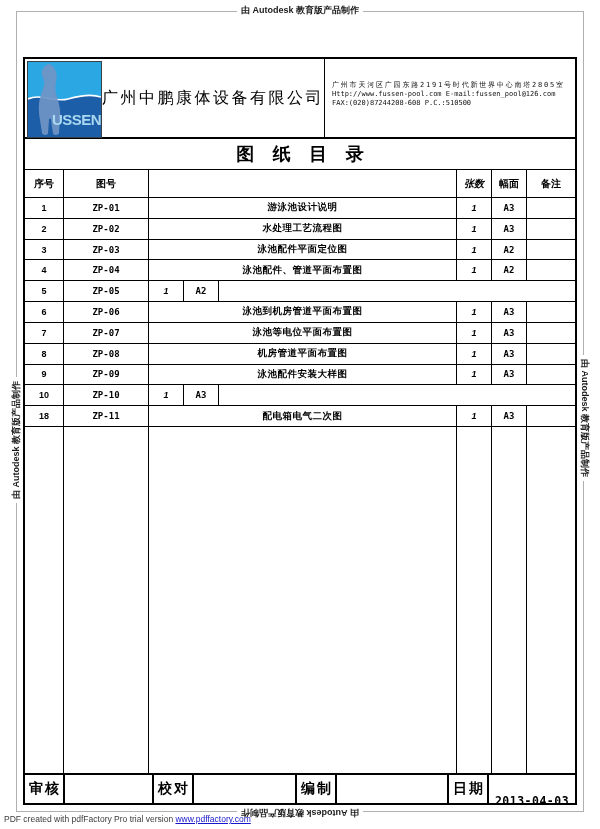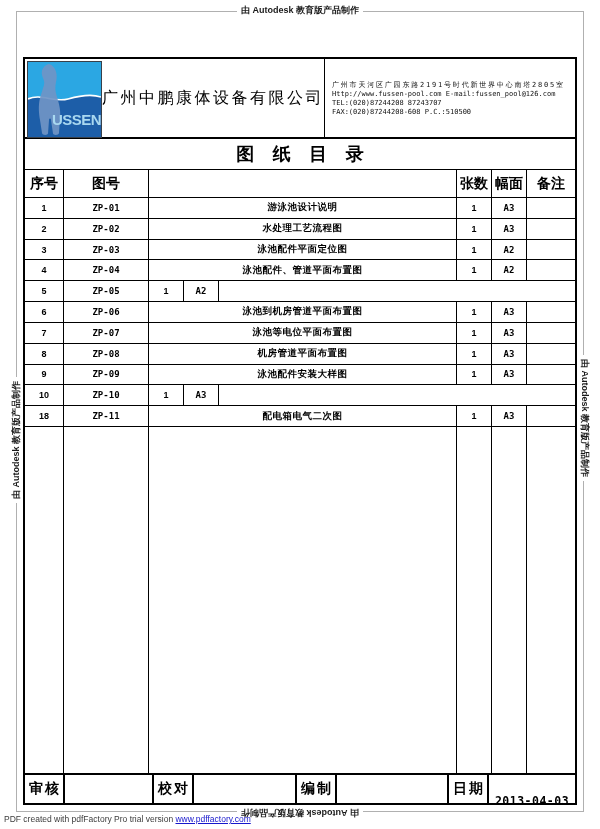--- a/index.html
+++ b/index.html
@@ -36,24 +36,24 @@
   .contact .addr{letter-spacing:1.8px;font-size:7px;}
 
   
   .band-title{height:31px;box-sizing:border-box;border-bottom:1px solid #000;
               display:flex;align-items:center;justify-content:center;
               font-family:"Liberation Serif",serif;font-size:18px;font-weight:700;
               letter-spacing:7px;padding-left:7px;}
 
   
   .thead{height:28px;box-sizing:border-box;border-bottom:1px solid #000;display:flex;
-         font-size:14px;font-weight:700;}
+         font-size:10px;font-weight:700;}
   .cell{box-sizing:border-box;border-right:1px solid #000;display:flex;align-items:center;
         justify-content:center;height:100%;overflow:hidden;}
-  .c0{width:39px;}.c1{width:85px;}.c2{width:308px;text-align:right;}.c3{width:35px;}.c4{width:35px;}
+  .c0{width:39px;}.c1{width:85px;}.c2{width:308px;text-align:right;}.c3{width:35px;font-style:italic;}.c4{width:35px;}
   .c5{flex:1;border-right:none;}
   .tbody{height:229px;display:flex;flex-direction:column;}
   .trow{flex:1;display:flex;box-sizing:border-box;border-bottom:1px solid #000;}
   .trow .c0,.trow .c3{font-size:9px;font-weight:600;}
   .trow .c1{font-family:"DejaVu Sans Mono",monospace;font-size:9px;font-weight:700;}
   .trow .c2{font-size:9.5px;font-weight:700;letter-spacing:0.5px;}
   .trow .c4{font-family:"DejaVu Sans Mono",monospace;font-size:9px;font-weight:700;}
 
   
   .tempty{flex:1;display:flex;}
@@ -92,21 +92,20 @@
           <path d="M0,37 C13,31 26,41 40,37 C54,33 64,32 73,35 L73,75 L0,75 Z" fill="#1D5EA8"></path>
           <path d="M0,37 C13,31 26,41 40,37 C54,33 64,32 73,35" stroke="#ffffff" stroke-width="1.6" fill="none"></path>
           <path d="M21,2 C16,3 13,8 14,13 C15,17 17,19 16,23 L12,36 C10,44 11,52 12,58 L14,71 C14,73.5 20,73.5 20,71.5 L21,58 C21,56 23,56 23,58 L25,71.5 C25,73.5 31,73.5 31,71 L32,56 C33,48 31,42 29,35 C27,29 27,25 28,20 C30,13 28,4 21,2 Z" opacity="0.92" fill="#7095C5"></path>
           <text x="24" y="63" font-family="Liberation Sans, sans-serif" font-size="15" font-weight="bold" letter-spacing="-0.5" fill="#A9D8F0">USSEN</text>
         </svg>
       </div>
       <div class="company-name">广州中鹏康体设备有限公司</div>
       <div class="contact">
         <div class="addr">广州市天河区广园东路2191号时代新世界中心南塔2805室</div>
         <div>Http://www.fussen-pool.com  E-mail:fussen_pool@126.com</div>
-        <div>TEL:(020)87244208  87243707</div>
         <div>FAX:(020)87244208-608  P.C.:510500</div>
       </div>
     </div>
 
     <div class="band-title">图 纸 目 录</div>
 
     <div class="thead">
       <div class="cell c0">序号</div>
       <div class="cell c1">图号</div>
       <div class="cell c2"></div>

